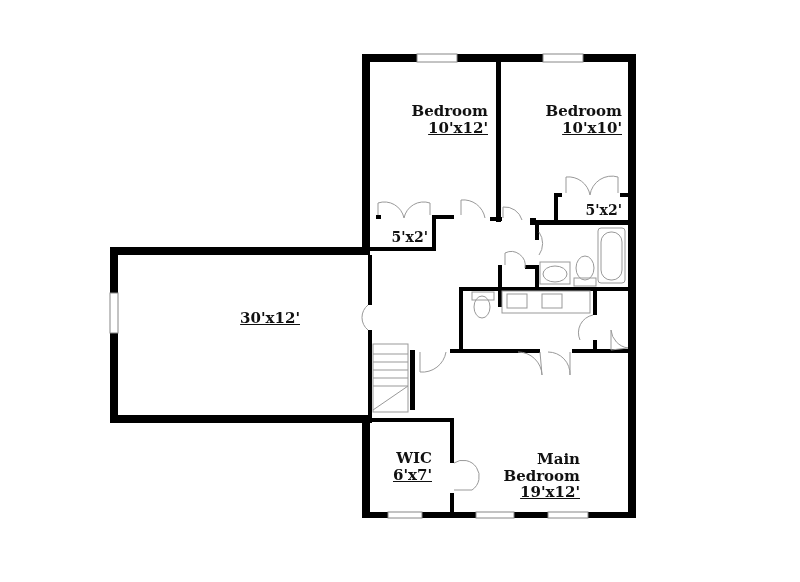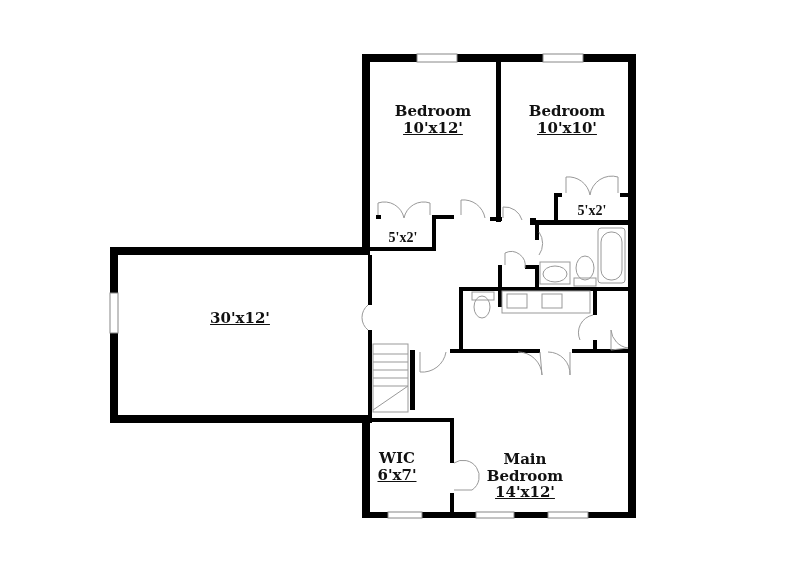--- a/index.html
+++ b/index.html
@@ -1,21 +1,21 @@
 <!DOCTYPE html>
 <html><head>
 <meta charset="utf-8">
 <style>
   html,body{margin:0;padding:0;background:#ffffff;}
   body{width:800px;height:582px;position:relative;overflow:hidden;font-family:"DejaVu Serif","Liberation Serif",serif;}
   svg{position:absolute;left:0;top:0;}
-  .lbl{position:absolute;text-align:center;font-weight:bold;color:#111;font-family:"DejaVu Serif","Liberation Serif",serif;line-height:1.1;font-size:15px;}
+  .lbl{position:absolute;text-align:right;font-weight:bold;color:#111;font-family:"DejaVu Serif","Liberation Serif",serif;line-height:1.1;font-size:15px;}
   .lbl span{display:block;}
   .lbl .dim{font-size:15px;text-decoration:underline;}
-  .small{font-size:14px;font-family:Liberation Serif, serif;}
+  .small{font-size:14px;}
 </style>
 </head>
 <body>
 
 <svg width="800" height="582" viewBox="0 0 800 582">
 
   <g fill="#000">
 
     <rect x="362" y="54" width="274" height="8"></rect>
 
@@ -132,18 +132,18 @@
 </div>
 <div class="lbl small" style="left:562px;top:203px;width:60px;">
   <span>5'x2'</span>
 </div>
 <div class="lbl" style="left:180px;top:310px;width:120px;">
   <span class="dim">30'x12'</span>
 </div>
 <div class="lbl" style="left:470px;top:407px;width:110px;margin-top:44px;">
   <span>Main</span>
   <span>Bedroom</span>
-  <span class="dim">14'x12'</span>
+  <span class="dim">19'x12'</span>
 </div>
 <div class="lbl" style="left:362px;top:450px;width:70px;">
   <span>WIC</span>
   <span class="dim">6'x7'</span>
 </div>
 
 </body></html>

